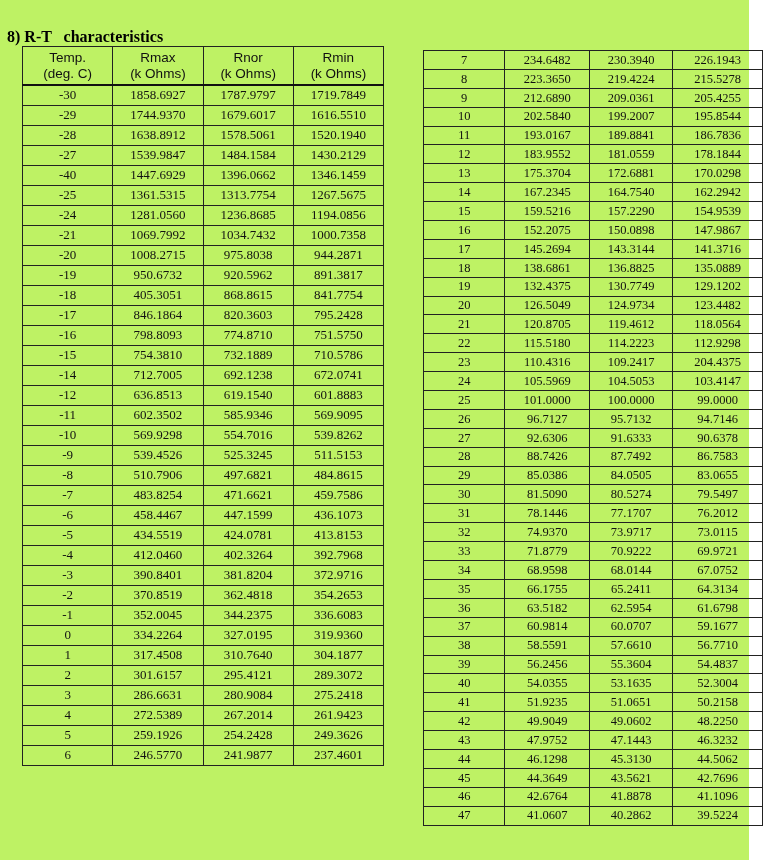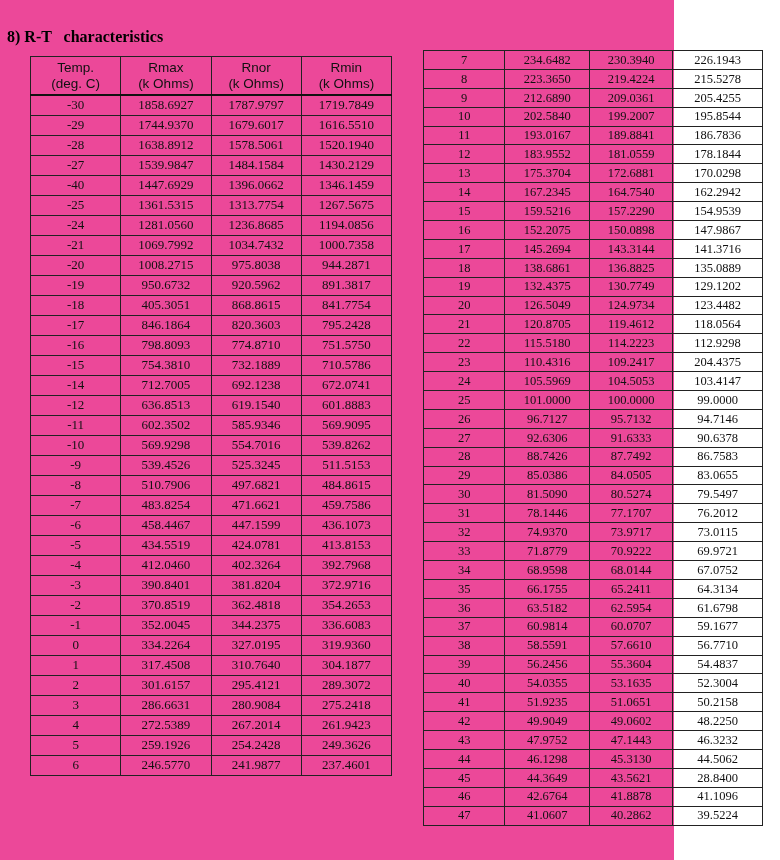--- a/index.html
+++ b/index.html
@@ -7,40 +7,39 @@
     padding: 0;
     background: #ffffff;
     width: 780px;
     height: 860px;
     overflow: hidden;
     font-family: "Liberation Serif", serif;
     color: #111111;
   }
   .page {
     position: relative;
-    width: 674px;
+    width: 749px;
     height: 860px;
-    background: #ec4899;
+    background: #bef264;
   }
   .title {
     position: absolute;
     left: 7px;
     top: 28px;
     font-family: "Liberation Serif", serif;
     font-weight: bold;
     font-size: 16px;
     white-space: pre;
     color: #000000;
   }
   .tbl-wrap-left {
     position: absolute;
     left: 22px;
-    top: 56px;
+    top: 46px;
     width: 362px;
-    margin-left: 8px;
   }
   .tbl-wrap-right {
     position: absolute;
     left: 423px;
     top: 50px;
     width: 340px;
   }
   table.rt {
     border-collapse: collapse;
     table-layout: fixed;
@@ -548,21 +547,21 @@
           <tr>
             <td>44</td>
             <td>46.1298</td>
             <td>45.3130</td>
             <td>44.5062</td>
           </tr>
           <tr>
             <td>45</td>
             <td>44.3649</td>
             <td>43.5621</td>
-            <td>28.8400</td>
+            <td>42.7696</td>
           </tr>
           <tr>
             <td>46</td>
             <td>42.6764</td>
             <td>41.8878</td>
             <td>41.1096</td>
           </tr>
           <tr>
             <td>47</td>
             <td>41.0607</td>

